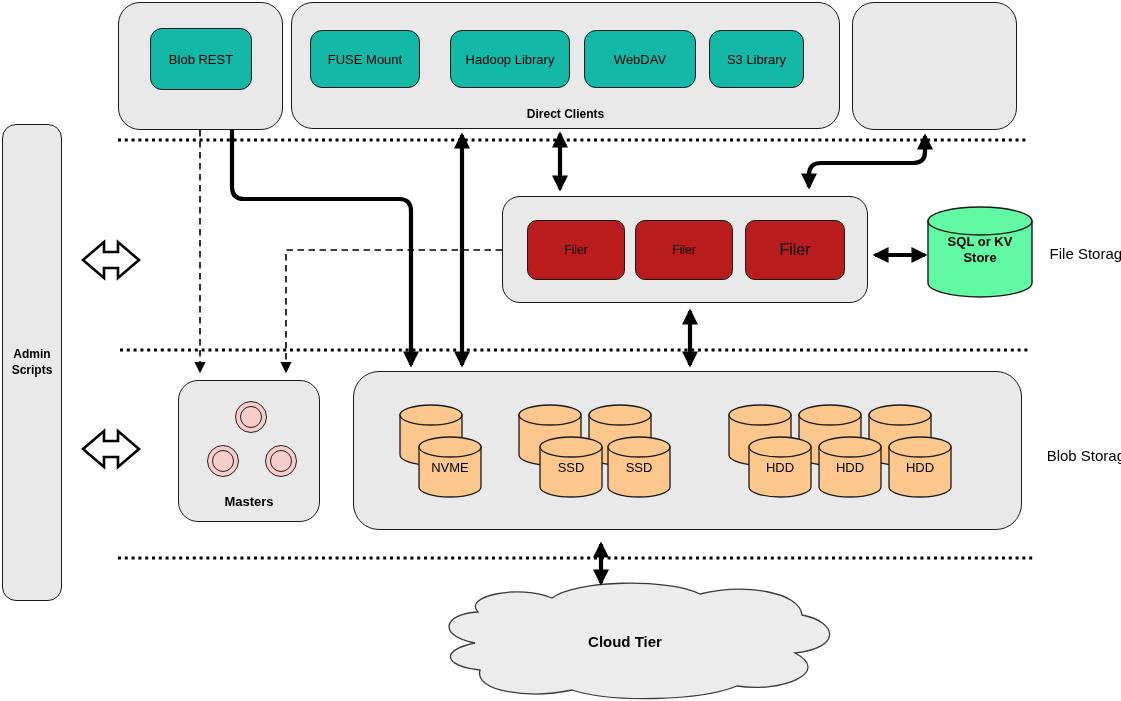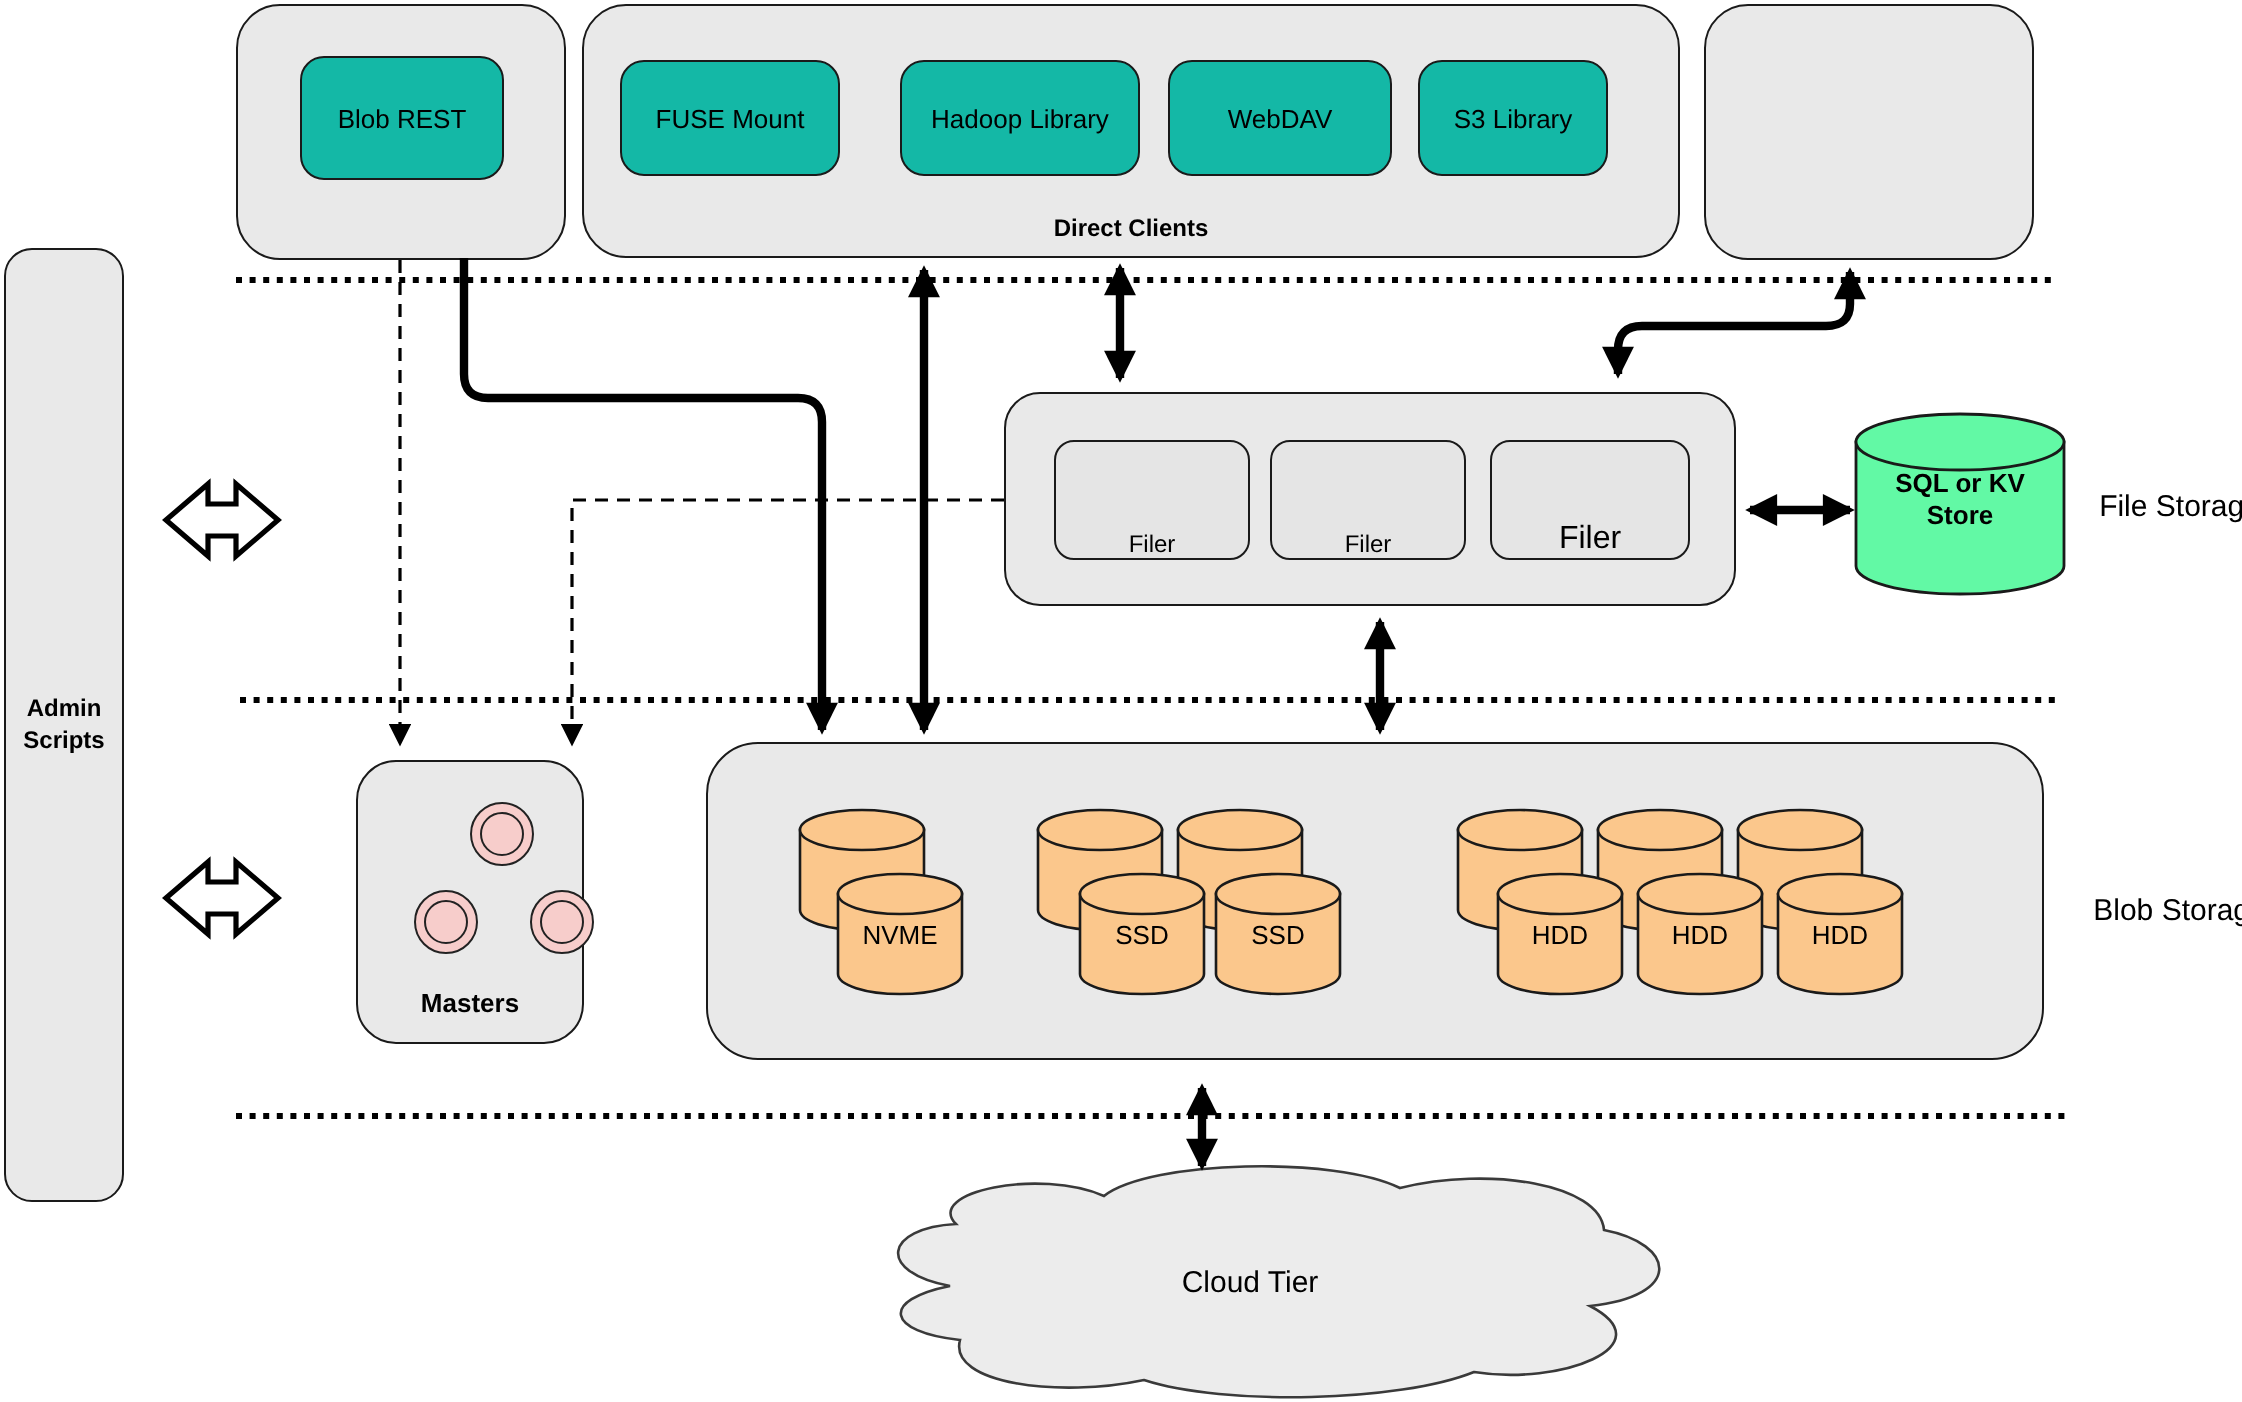--- a/index.html
+++ b/index.html
@@ -8,22 +8,22 @@
     font-family:"Liberation Sans", sans-serif;color:#000;
   }
   .abs{position:absolute;box-sizing:border-box;}
   .gbox{background:#e9e9e9;border:1px solid #1a1a1a;}
   .node{
     background:#14b8a6;border:1px solid #1a1a1a;border-radius:12px;
     display:flex;align-items:center;justify-content:center;
     font-size:13px;text-align:center;z-index:1;
   }
   .gnode{
-    background:#e5e5e5;border:1px solid #1a1a1a;border-radius:10px;
-    display:flex;align-items:flex-end;justify-content:center;
+    background:#b91c1c;border:1px solid #1a1a1a;border-radius:10px;
+    display:flex;align-items:center;justify-content:center;
     font-size:12px;text-align:center;z-index:1;
   }
   .cont{border-radius:22px;z-index:0;}
   .lbl{display:flex;align-items:center;justify-content:center;text-align:center;}
   .over{z-index:6;}
   .seclabel{font-size:15px;line-height:1.25;}
   svg.overlay{position:absolute;left:0;top:0;z-index:5;pointer-events:none;}
   .circle-outer{
     position:absolute;width:30px;height:30px;border-radius:50%;
     background:#f7cdcb;border:1.4px solid #222;
@@ -74,21 +74,21 @@
     <span>Filer</span>
   </div>
   <div class="abs gnode" style="left:745px;top:220px;width:100px;height:60px;font-size:16px;">
     <span>Filer</span>
   </div>
 
   <div class="abs lbl over" style="left:936px;top:226px;width:88px;height:48px;font-weight:bold;font-size:13px;line-height:1.25;">SQL or KV Store</div>
 
   <div class="abs lbl seclabel" style="left:1045px;top:231px;width:90px;height:46px;">File Storage</div>
 
-  <div class="abs gbox" style="left:178px;top:380px;width:114px;height:142px;border-radius:20px;">
+  <div class="abs gbox" style="left:178px;top:380px;width:142px;height:142px;border-radius:20px;">
     <div class="circle-outer" style="left:56px;top:20px;">
       <div class="circle-inner"></div>
     </div>
     <div class="circle-outer" style="left:28px;top:64px;">
       <div class="circle-inner"></div>
     </div>
     <div class="circle-outer" style="left:86px;top:64px;">
       <div class="circle-inner"></div>
     </div>
     <div class="abs lbl" style="left:0;bottom:12px;width:100%;font-weight:bold;font-size:13px;">Masters</div>
@@ -98,21 +98,21 @@
 
   <div class="abs lbl over" style="left:419px;top:439px;width:62px;height:56px;font-size:13px;">NVME</div>
   <div class="abs lbl over" style="left:540px;top:439px;width:62px;height:56px;font-size:13px;">SSD</div>
   <div class="abs lbl over" style="left:608px;top:439px;width:62px;height:56px;font-size:13px;">SSD</div>
   <div class="abs lbl over" style="left:749px;top:439px;width:62px;height:56px;font-size:13px;">HDD</div>
   <div class="abs lbl over" style="left:819px;top:439px;width:62px;height:56px;font-size:13px;">HDD</div>
   <div class="abs lbl over" style="left:889px;top:439px;width:62px;height:56px;font-size:13px;">HDD</div>
 
   <div class="abs lbl seclabel" style="left:1045px;top:433px;width:90px;height:46px;">Blob Storage</div>
 
-  <div class="abs lbl over" style="left:555px;top:629px;width:140px;height:24px;font-weight:normal;font-size:15px;">Cloud Tier</div>
+  <div class="abs lbl over" style="left:555px;top:629px;width:140px;height:24px;font-weight:bold;font-size:15px;">Cloud Tier</div>
 
   <svg class="overlay" width="1121" height="701" viewBox="0 0 1121 701">
     <defs>
       <marker id="mb" viewBox="0 0 10 10" refX="8.5" refY="5" markerWidth="4.8" markerHeight="3.8" orient="auto-start-reverse" markerUnits="strokeWidth">
         <path d="M0,0 L10,5 L0,10 Z" fill="#000"></path>
       </marker>
       <marker id="mt" viewBox="0 0 10 10" refX="8" refY="5" markerWidth="8.5" markerHeight="7" orient="auto-start-reverse" markerUnits="strokeWidth">
         <path d="M0,0 L10,5 L0,10 Z" fill="#000"></path>
       </marker>
     </defs>

